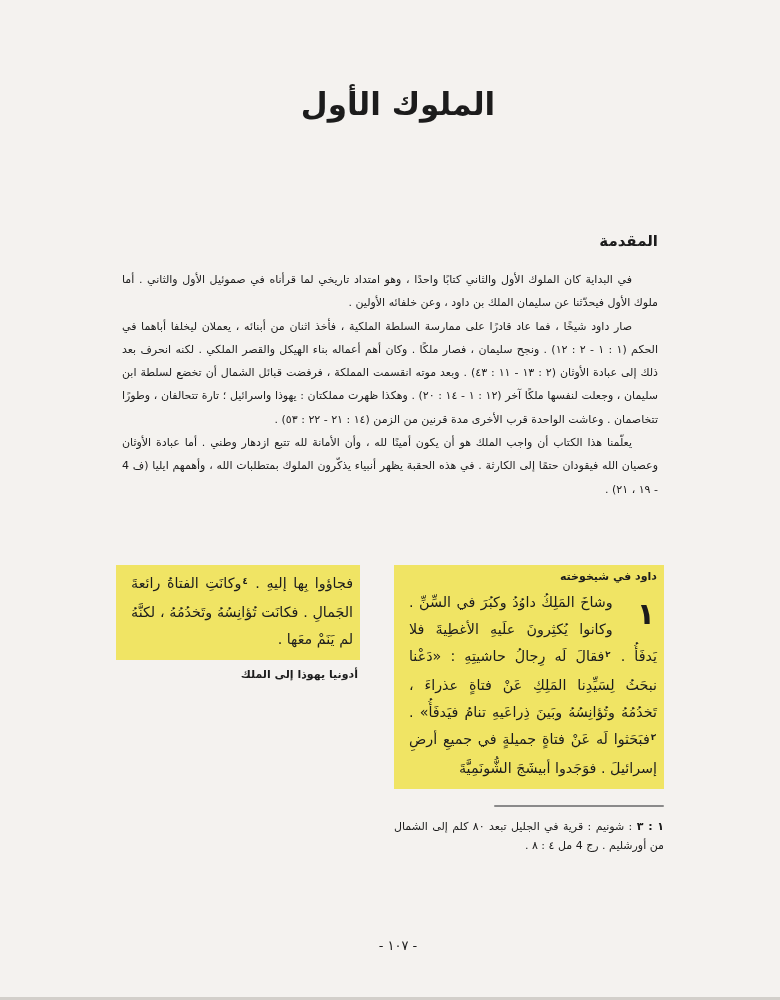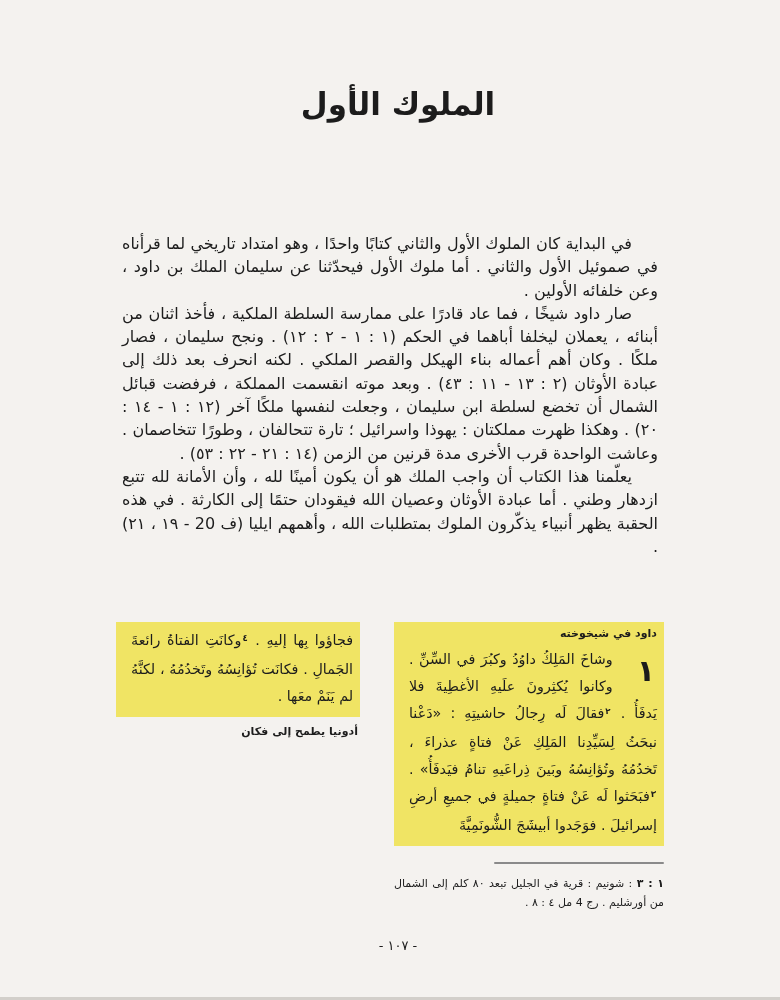--- a/index.html
+++ b/index.html
@@ -24,21 +24,21 @@
   }
   .intro {
     width:536px; margin:110px auto 0;
   }
   .intro-heading {
     margin:0 0 18px 0;
     font-size:15px; font-weight:bold;
   }
   .intro p {
     margin:0;
-    font-size:16px; line-height:23.3px;
+    font-size:11px; line-height:23.3px;
     text-align:justify;
     text-indent:26px;
   }
   .columns {
     width:548px; margin:64px auto 0;
     display:flex; gap:34px;
     align-items:flex-start;
   }
   .col-right { width:270px; flex:0 0 270px; }
   .col-left  { width:244px; flex:0 0 244px; }
@@ -91,40 +91,41 @@
   }
 </style>
 </head>
 <body>
 
 <div class="page">
 
   <h1 class="title">الملوك الأول</h1>
 
   <section class="intro">
+    <h2 class="intro-heading">المقدمة</h2>
     <p>في البداية كان الملوك الأول والثاني كتابًا واحدًا ، وهو امتداد تاريخي لما قرأناه في صموئيل الأول والثاني . أما ملوك الأول فيحدّثنا عن سليمان الملك بن داود ، وعن خلفائه الأولين .</p>
     <p>صار داود شيخًا ، فما عاد قادرًا على ممارسة السلطة الملكية ، فأخذ اثنان من أبنائه ، يعملان ليخلفا أباهما في الحكم (١ : ١ - ٢ : ١٢) . ونجح سليمان ، فصار ملكًا . وكان أهم أعماله بناء الهيكل والقصر الملكي . لكنه انحرف بعد ذلك إلى عبادة الأوثان (٢ : ١٣ - ١١ : ٤٣) . وبعد موته انقسمت المملكة ، فرفضت قبائل الشمال أن تخضع لسلطة ابن سليمان ، وجعلت لنفسها ملكًا آخر (١٢ : ١ - ١٤ : ٢٠) . وهكذا ظهرت مملكتان : يهوذا واسرائيل ؛ تارة تتحالفان ، وطورًا تتخاصمان . وعاشت الواحدة قرب الأخرى مدة قرنين من الزمن (١٤ : ٢١ - ٢٢ : ٥٣) .</p>
-    <p>يعلّمنا هذا الكتاب أن واجب الملك هو أن يكون أمينًا لله ، وأن الأمانة لله تتبع ازدهار وطني . أما عبادة الأوثان وعصيان الله فيقودان حتمًا إلى الكارثة . في هذه الحقبة يظهر أنبياء يذكّرون الملوك بمتطلبات الله ، وأهمهم ايليا (ف 20 - ١٩ ، ٢١) .</p>
+    <p>يعلّمنا هذا الكتاب أن واجب الملك هو أن يكون أمينًا لله ، وأن الأمانة لله تتبع ازدهار وطني . أما عبادة الأوثان وعصيان الله فيقودان حتمًا إلى الكارثة . في هذه الحقبة يظهر أنبياء يذكّرون الملوك بمتطلبات الله ، وأهمهم ايليا (ف 4 - ١٩ ، ٢١) .</p>
   </section>
 
   <section class="columns">
 
     <div class="col-right">
       <div class="highlight">
         <h3 class="scripture-heading">داود في شيخوخته</h3>
         <p class="verses"><span class="chapnum">١</span><span>وشاخَ المَلِكُ داوُدُ وكبُرَ في السِّنِّ . وكانوا يُكثِرونَ علَيهِ الأغطِيةَ فلا يَدفَأُ . <span class="vnum">٢</span>فقالَ لَه رِجالُ حاشيتِهِ : «دَعْنا نبحَثُ لِسَيِّدِنا المَلِكِ عَنْ فتاةٍ عذراءَ ، تَخدُمُهُ وتُؤانِسُهُ وبَينَ ذِراعَيهِ تنامُ فيَدفَأُ» . <span class="vnum">٣</span>فبَحَثوا لَه عَنْ فتاةٍ جميلةٍ في جميعِ أرضِ إسرائيلَ . فوَجَدوا أبيشَجَ الشُّونَمِيَّةَ</span></p>
       </div>
       <div class="footnote-rule"></div>
     </div>
 
     <div class="col-left">
       <div class="highlight">
         <p class="verses">فجاؤوا بِها إليهِ . <span class="vnum">٤</span>وكانَتِ الفتاةُ رائعةَ الجَمالِ . فكانَت تُؤانِسُهُ وتَخدُمُهُ ، لكنَّهُ لم يَنَمْ معَها .</p>
       </div>
-      <h3 class="scripture-heading">أدونيا يطمح إلى فكان</h3>
+      <h3 class="scripture-heading">أدونيا يهوذا إلى الملك</h3>
     </div>
 
   </section>
 
   <section class="footnotes">
     <p class="fn fn-right"><span class="fn-ref">١ : ٣</span> <span>: شونيم : قرية في الجليل تبعد ٨٠ كلم إلى الشمال من أورشليم . رج 4 مل ٤ : ٨ .</span></p>
   </section>
 
   <div class="pagenum">- ١٠٧ -</div>
 

